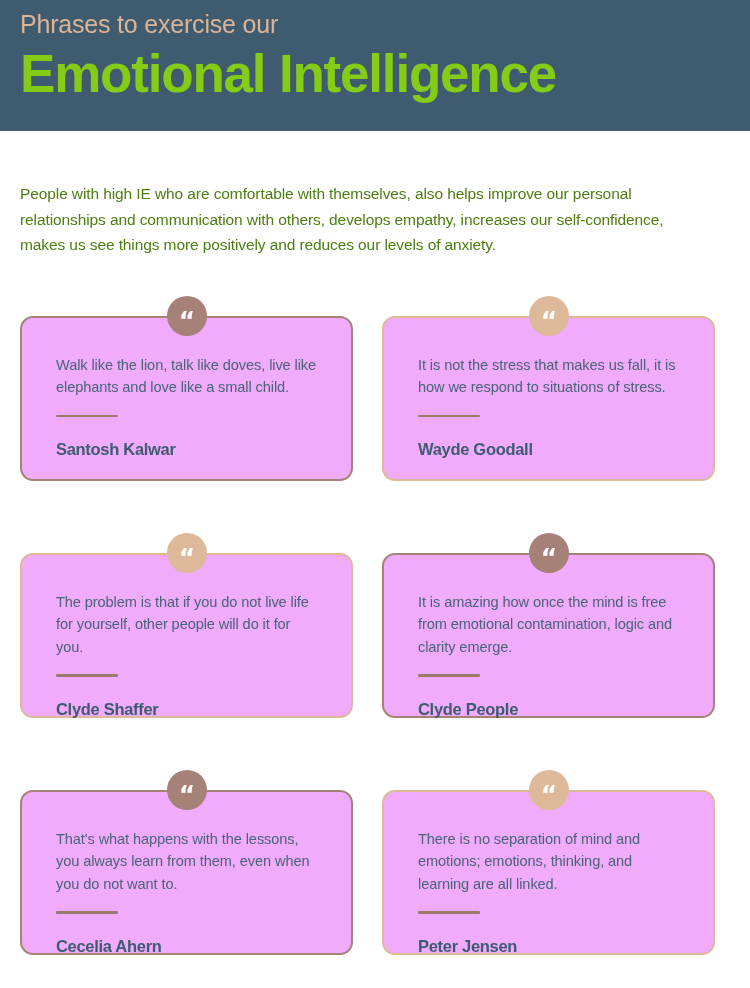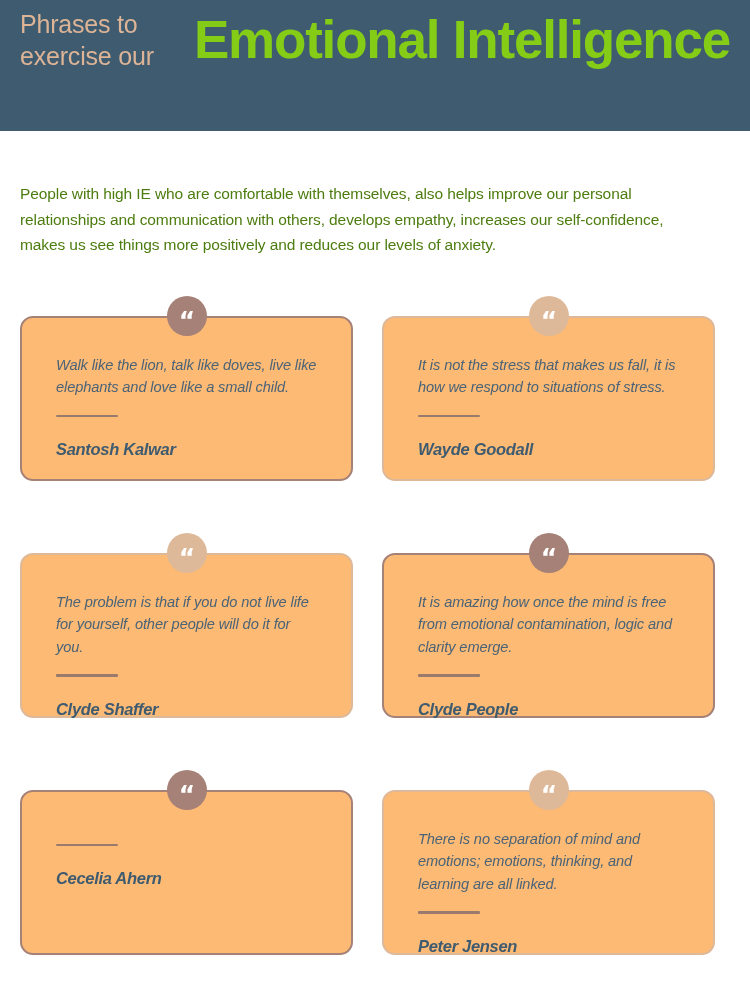--- a/index.html
+++ b/index.html
@@ -16,21 +16,21 @@
     color: #4a6377;
     -webkit-font-smoothing: antialiased;
   }
 
   
   .header {
     background: #3e5b70;
     height: 131px;
     padding: 6px 20px 0 20px;
     display: flex;
-    flex-direction: row;
+    flex-direction: column;
     justify-content: flex-start;
   }
   .header-eyebrow {
     color: #ddb496;
     font-size: 25px;
     font-weight: 400;
     letter-spacing: -0.2px;
     line-height: 32px;
     margin-top: 2px;
   }
@@ -66,24 +66,23 @@
 
   .card-wrap {
     position: relative;
     padding-top: 20px;
   }
 
   .card {
     position: relative;
     border: 2px solid #a58177;
     border-radius: 13px;
-    background: #fdba74;
+    background: #f0abfc;
     height: 165px;
     padding: 36px 34px 0 34px;
-    font-style: italic;
   }
   .card-wrap.light .card { border-color: #deb999; }
 
   .badge {
     position: absolute;
     top: 0;
     left: 50%;
     transform: translateX(-50%);
     width: 40px;
     height: 40px;
@@ -183,20 +182,21 @@
       <div class="divider"></div>
       <div class="author">Clyde People</div>
     </div>
   </div>
 
   <div class="card-wrap">
     <div class="badge">
       <span class="badge-glyph">“</span>
     </div>
     <div class="card">
+      <div class="quote-text">That's what happens with the lessons, you always learn from them, even when you do not want to.</div>
       <div class="divider"></div>
       <div class="author">Cecelia Ahern</div>
     </div>
   </div>
 
   <div class="card-wrap light">
     <div class="badge">
       <span class="badge-glyph">“</span>
     </div>
     <div class="card">

